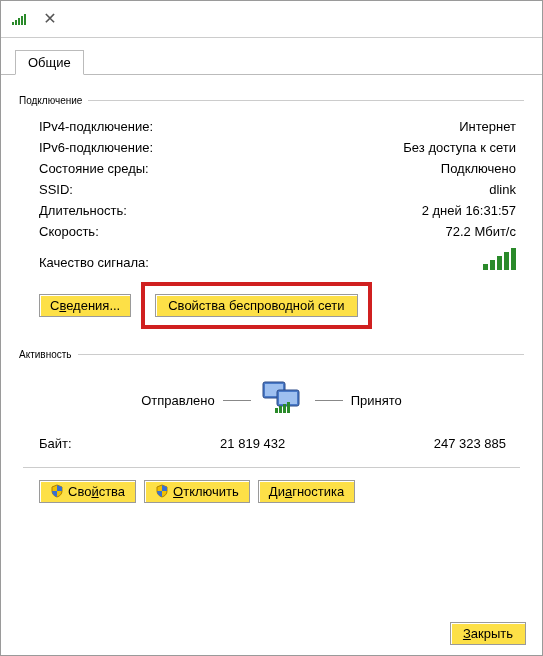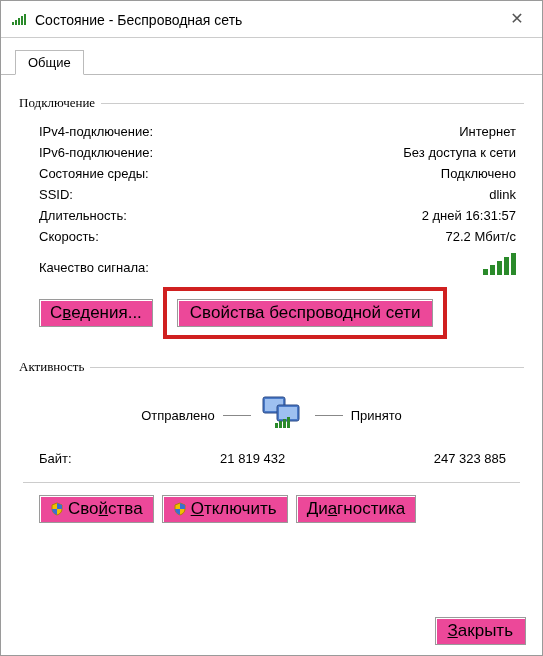--- a/index.html
+++ b/index.html
@@ -47,24 +47,23 @@
   }
   .content { padding: 14px 18px 10px 18px; }
   fieldset {
     border: none;
     border-top: 1px solid #ccc;
     margin: 6px 0 10px 0;
     padding: 10px 4px 4px 4px;
   }
   legend {
     padding: 0 6px 0 0;
-    font-size: 13px;
+    font-size: 10px;
     color: #000;
     margin-left: -4px;
-    font-family: Liberation Serif, serif;
   }
   .row {
     display: flex;
     justify-content: space-between;
     padding: 3px 4px 3px 16px;
     font-size: 13px;
   }
   .row .label { color: #000; }
   .row .value { color: #000; text-align: right; }
   .signal-row {
@@ -84,23 +83,23 @@
   }
   .signal-bars .b1{height:6px}.signal-bars .b2{height:10px}.signal-bars .b3{height:14px}.signal-bars .b4{height:18px}.signal-bars .b5{height:22px}
   .btn-row {
     display: flex;
     gap: 10px;
     padding: 10px 4px 6px 16px;
     align-items: center;
   }
   button.classic {
     font-family: inherit;
-    font-size: 17px;
+    font-size: 13px;
     padding: 3px 12px;
-    background: #ec4899;
+    background: #fde047;
     border: 1px solid #9a9a9a;
     box-shadow: inset 1px 1px 0 #fff;
     cursor: default;
     white-space: nowrap;
   }
   button.classic.small { padding: 3px 10px; }
   .highlight-box {
     border: 4px solid #d02020;
     padding: 8px 10px;
     display: inline-block;
@@ -159,21 +158,20 @@
 <div class="titlebar">
   <span class="icon">
     <svg width="16" height="14" viewBox="0 0 16 14">
       <rect x="1" y="10" width="2" height="3" fill="#2a8a2a"></rect>
       <rect x="4" y="8" width="2" height="5" fill="#2a8a2a"></rect>
       <rect x="7" y="6" width="2" height="7" fill="#2a8a2a"></rect>
       <rect x="10" y="4" width="2" height="9" fill="#2a8a2a"></rect>
       <rect x="13" y="2" width="2" height="11" fill="#2a8a2a"></rect>
     </svg>
   </span>
-  <span class="title">Состояние - Беспроводная сеть</span>
   <span class="close">✕</span>
 </div>
 
 <div class="tabs">
   <div class="tab">Общие</div>
 </div>
 
 <div class="content">
   <fieldset>
     <legend>Подключение</legend>

